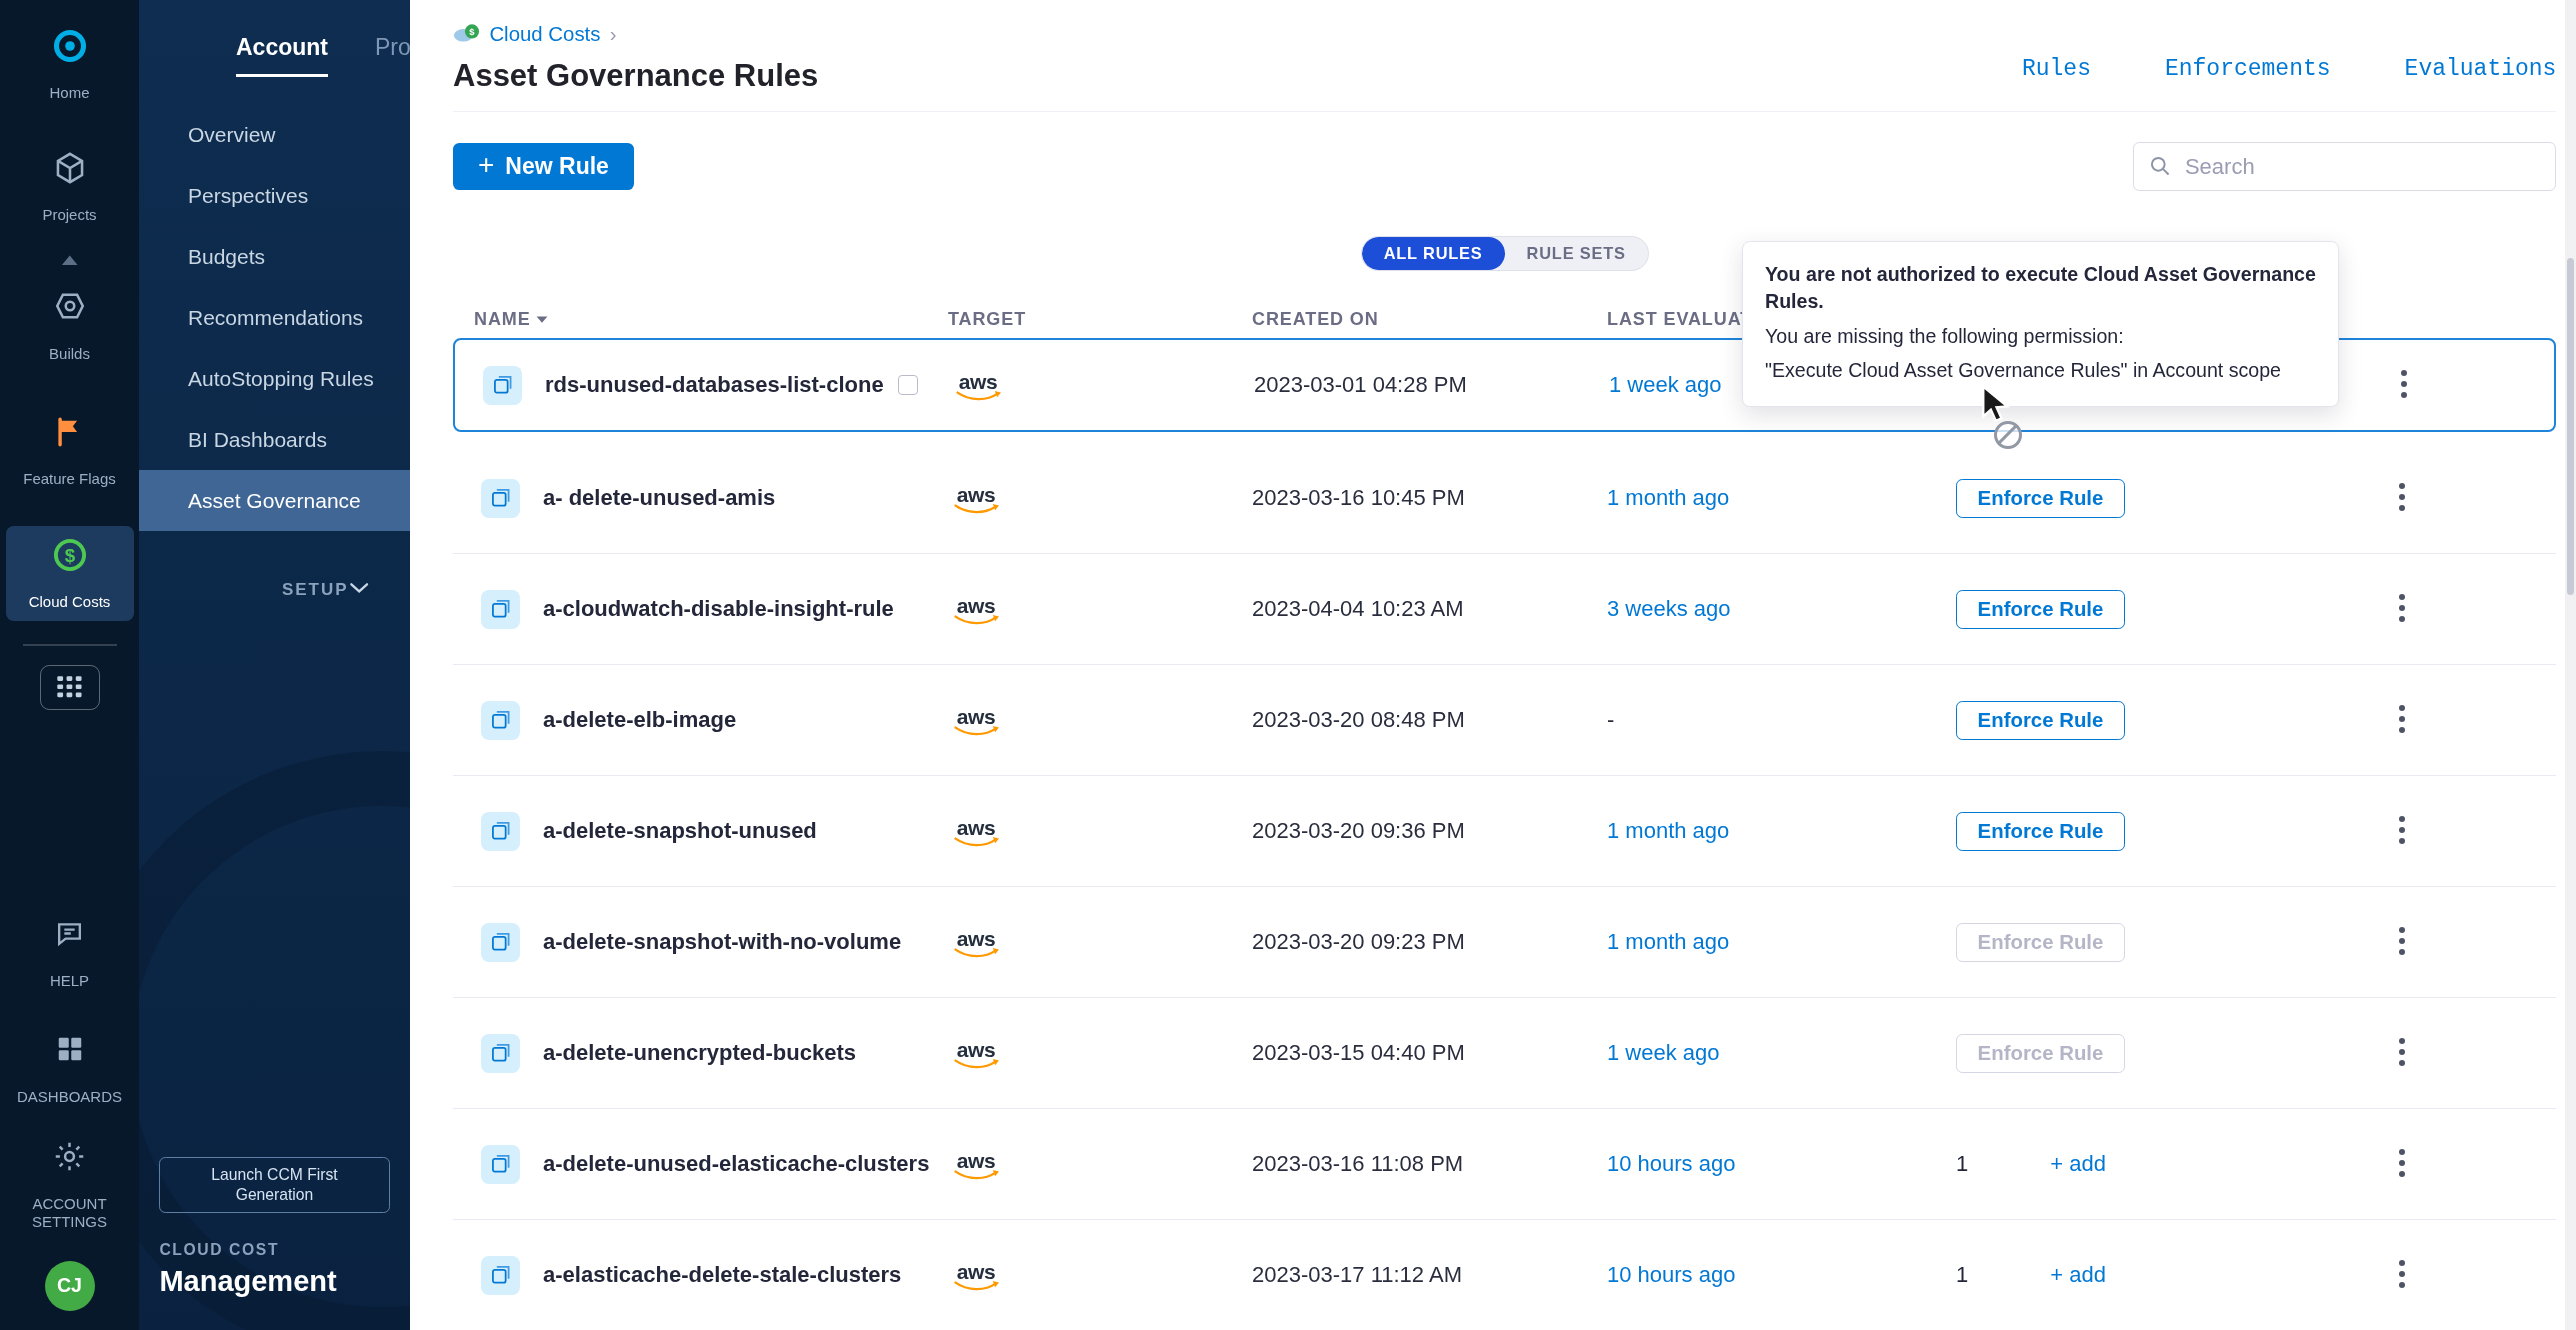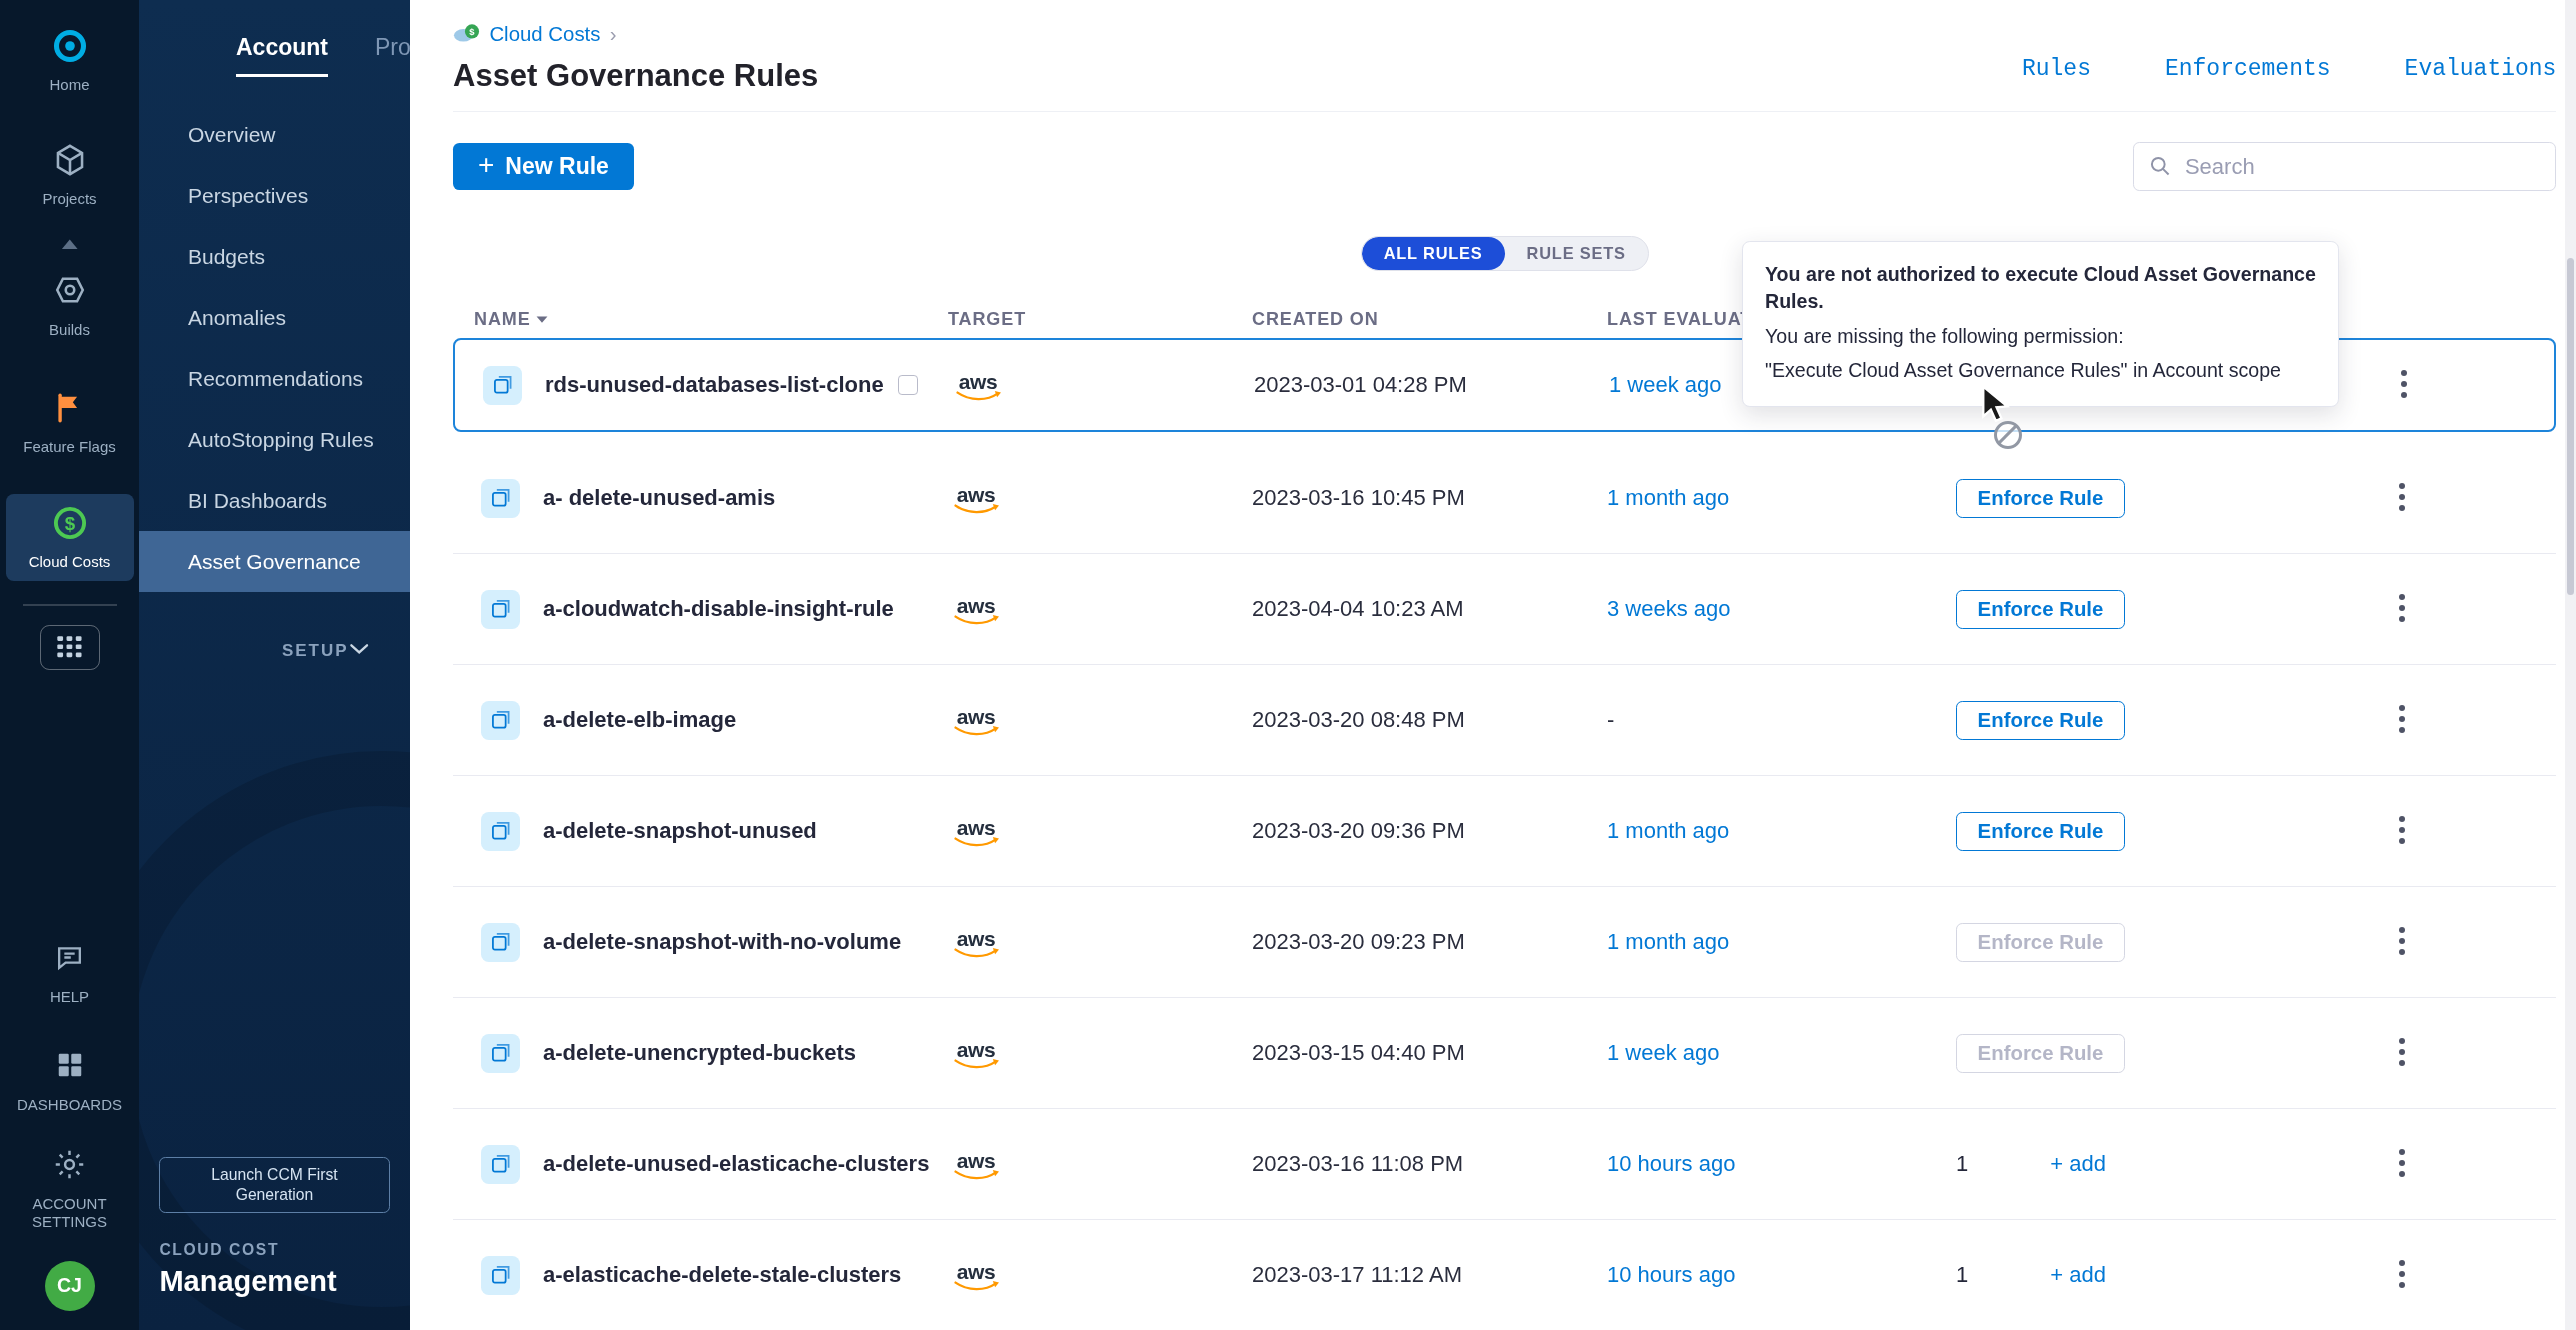--- a/index.html
+++ b/index.html
@@ -5,21 +5,21 @@
   * { box-sizing: border-box; }
   html,body { margin:0; padding:0; }
   body {
     width:2576px; height:1331px; overflow:hidden; position:relative;
     font-family:"Liberation Sans", sans-serif; background:#ffffff; color:#24273a;
   }
   .app { display:flex; width:100%; height:100%; }
 
   
   .rail { width:139px; background:#07182b; flex-shrink:0; display:flex; flex-direction:column; align-items:center; padding-top:17px; }
-  .rail-item { width:128px; display:flex; flex-direction:column; align-items:center; gap:11px;
+  .rail-item { width:128px; display:flex; flex-direction:column; align-items:center; gap:19px;
     color:#9db0c3; font-size:15px; text-align:center; padding:9.4px 3.1px; border-radius:7.8px; line-height:18px; }
   .rail-item.active { background:#1d3b5e; color:#ffffff; }
   .ricon { width:39px; height:39px; display:flex; align-items:center; justify-content:center; }
   .rail-caret { margin:20.4px 0 7.8px; }
   .rail-divider { width:94px; height:1.6px; background:rgba(255,255,255,.18); margin:23.5px 0 19px; }
   .grid-btn { width:60px; height:45px; border:1.6px solid rgba(255,255,255,.35); border-radius:9.4px;
     display:flex; align-items:center; justify-content:center; }
   .rail-gap { flex:1; }
   .avatar { width:50px; height:50px; border-radius:50%; background:#42ab45; color:#fff; font-size:19.6px; font-weight:700;
     display:flex; align-items:center; justify-content:center; margin:20.4px 0 20.4px; }
@@ -219,21 +219,20 @@
 
   <aside class="sidebar">
     <div class="side-tabs">
       <span class="side-tab active">Account</span>
       <span class="side-tab">Project</span>
     </div>
     <div class="menu">
       <div class="menu-item">Overview</div>
       <div class="menu-item">Perspectives</div>
       <div class="menu-item">Budgets</div>
-      <div class="menu-item">Anomalies</div>
       <div class="menu-item">Recommendations</div>
       <div class="menu-item">AutoStopping Rules</div>
       <div class="menu-item">BI Dashboards</div>
       <div class="menu-item active">Asset Governance</div>
     </div>
     <div class="setup-row">
       <span>SETUP</span>
       <span>
         <svg width="20.4" height="12.5" viewBox="0 0 26 16">
             <path d="M3 3l10 9 10-9" fill="none" stroke="#c9d6e3" stroke-width="3" stroke-linecap="round"></path>

